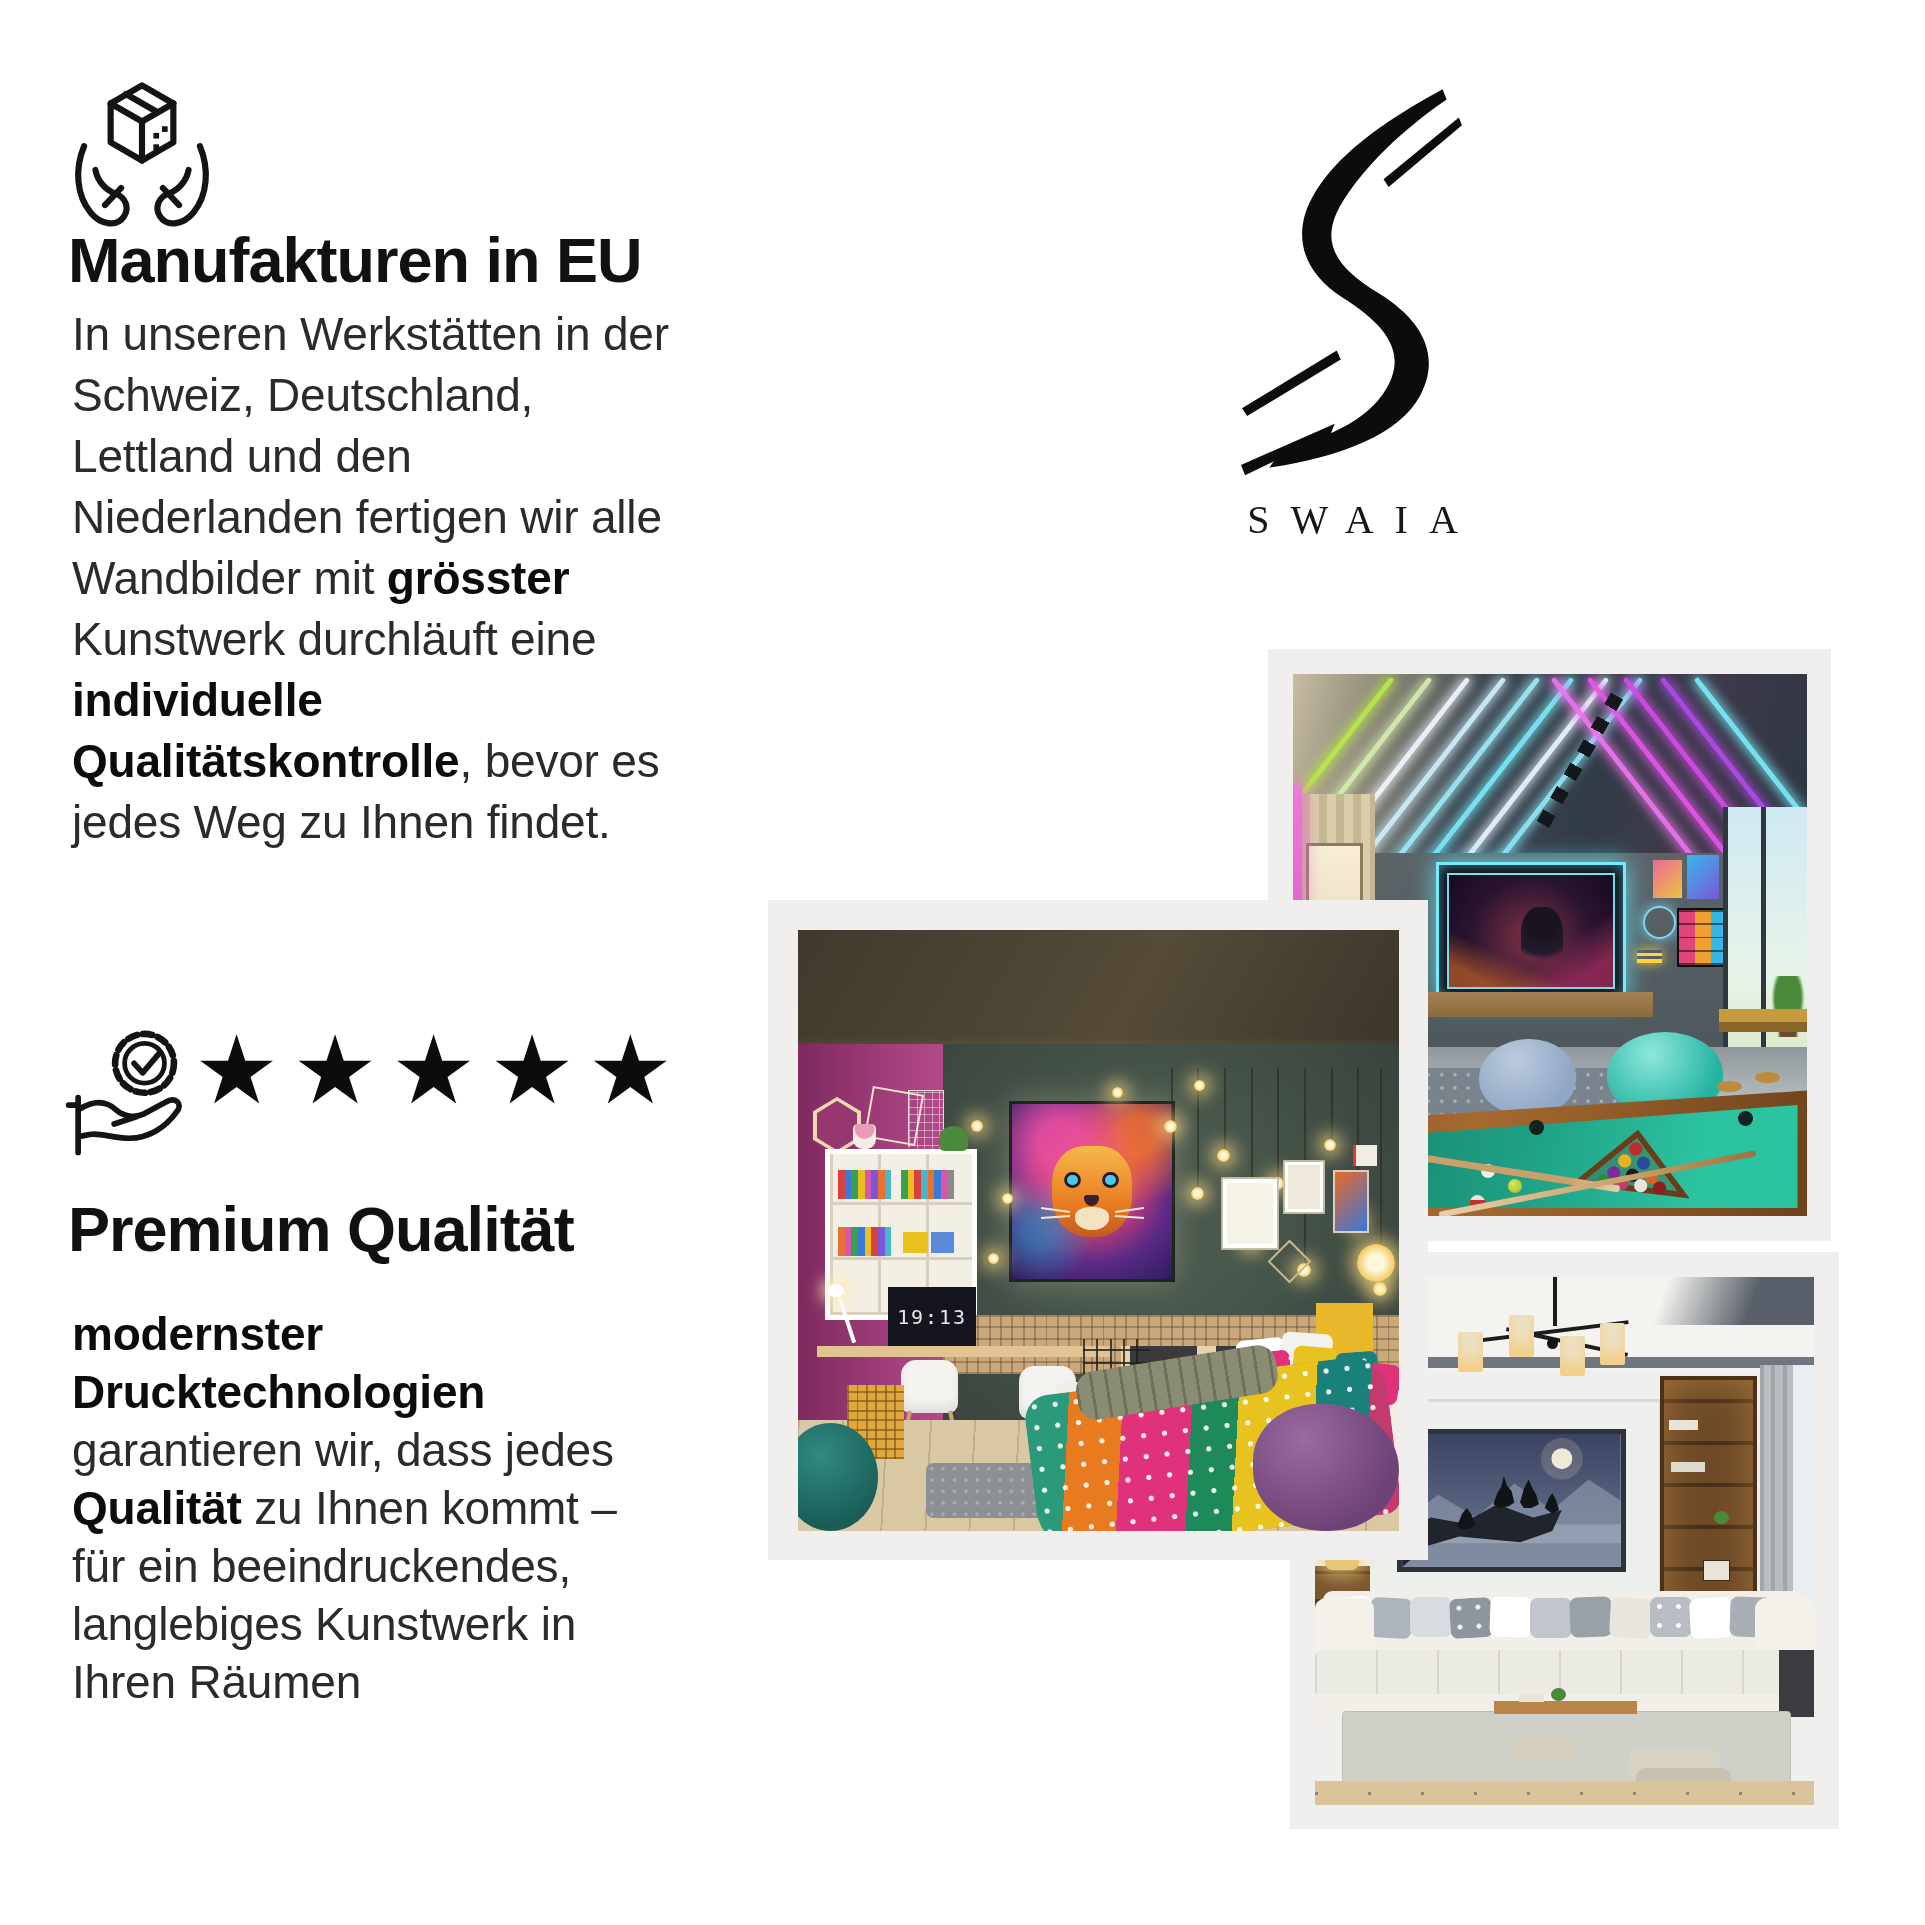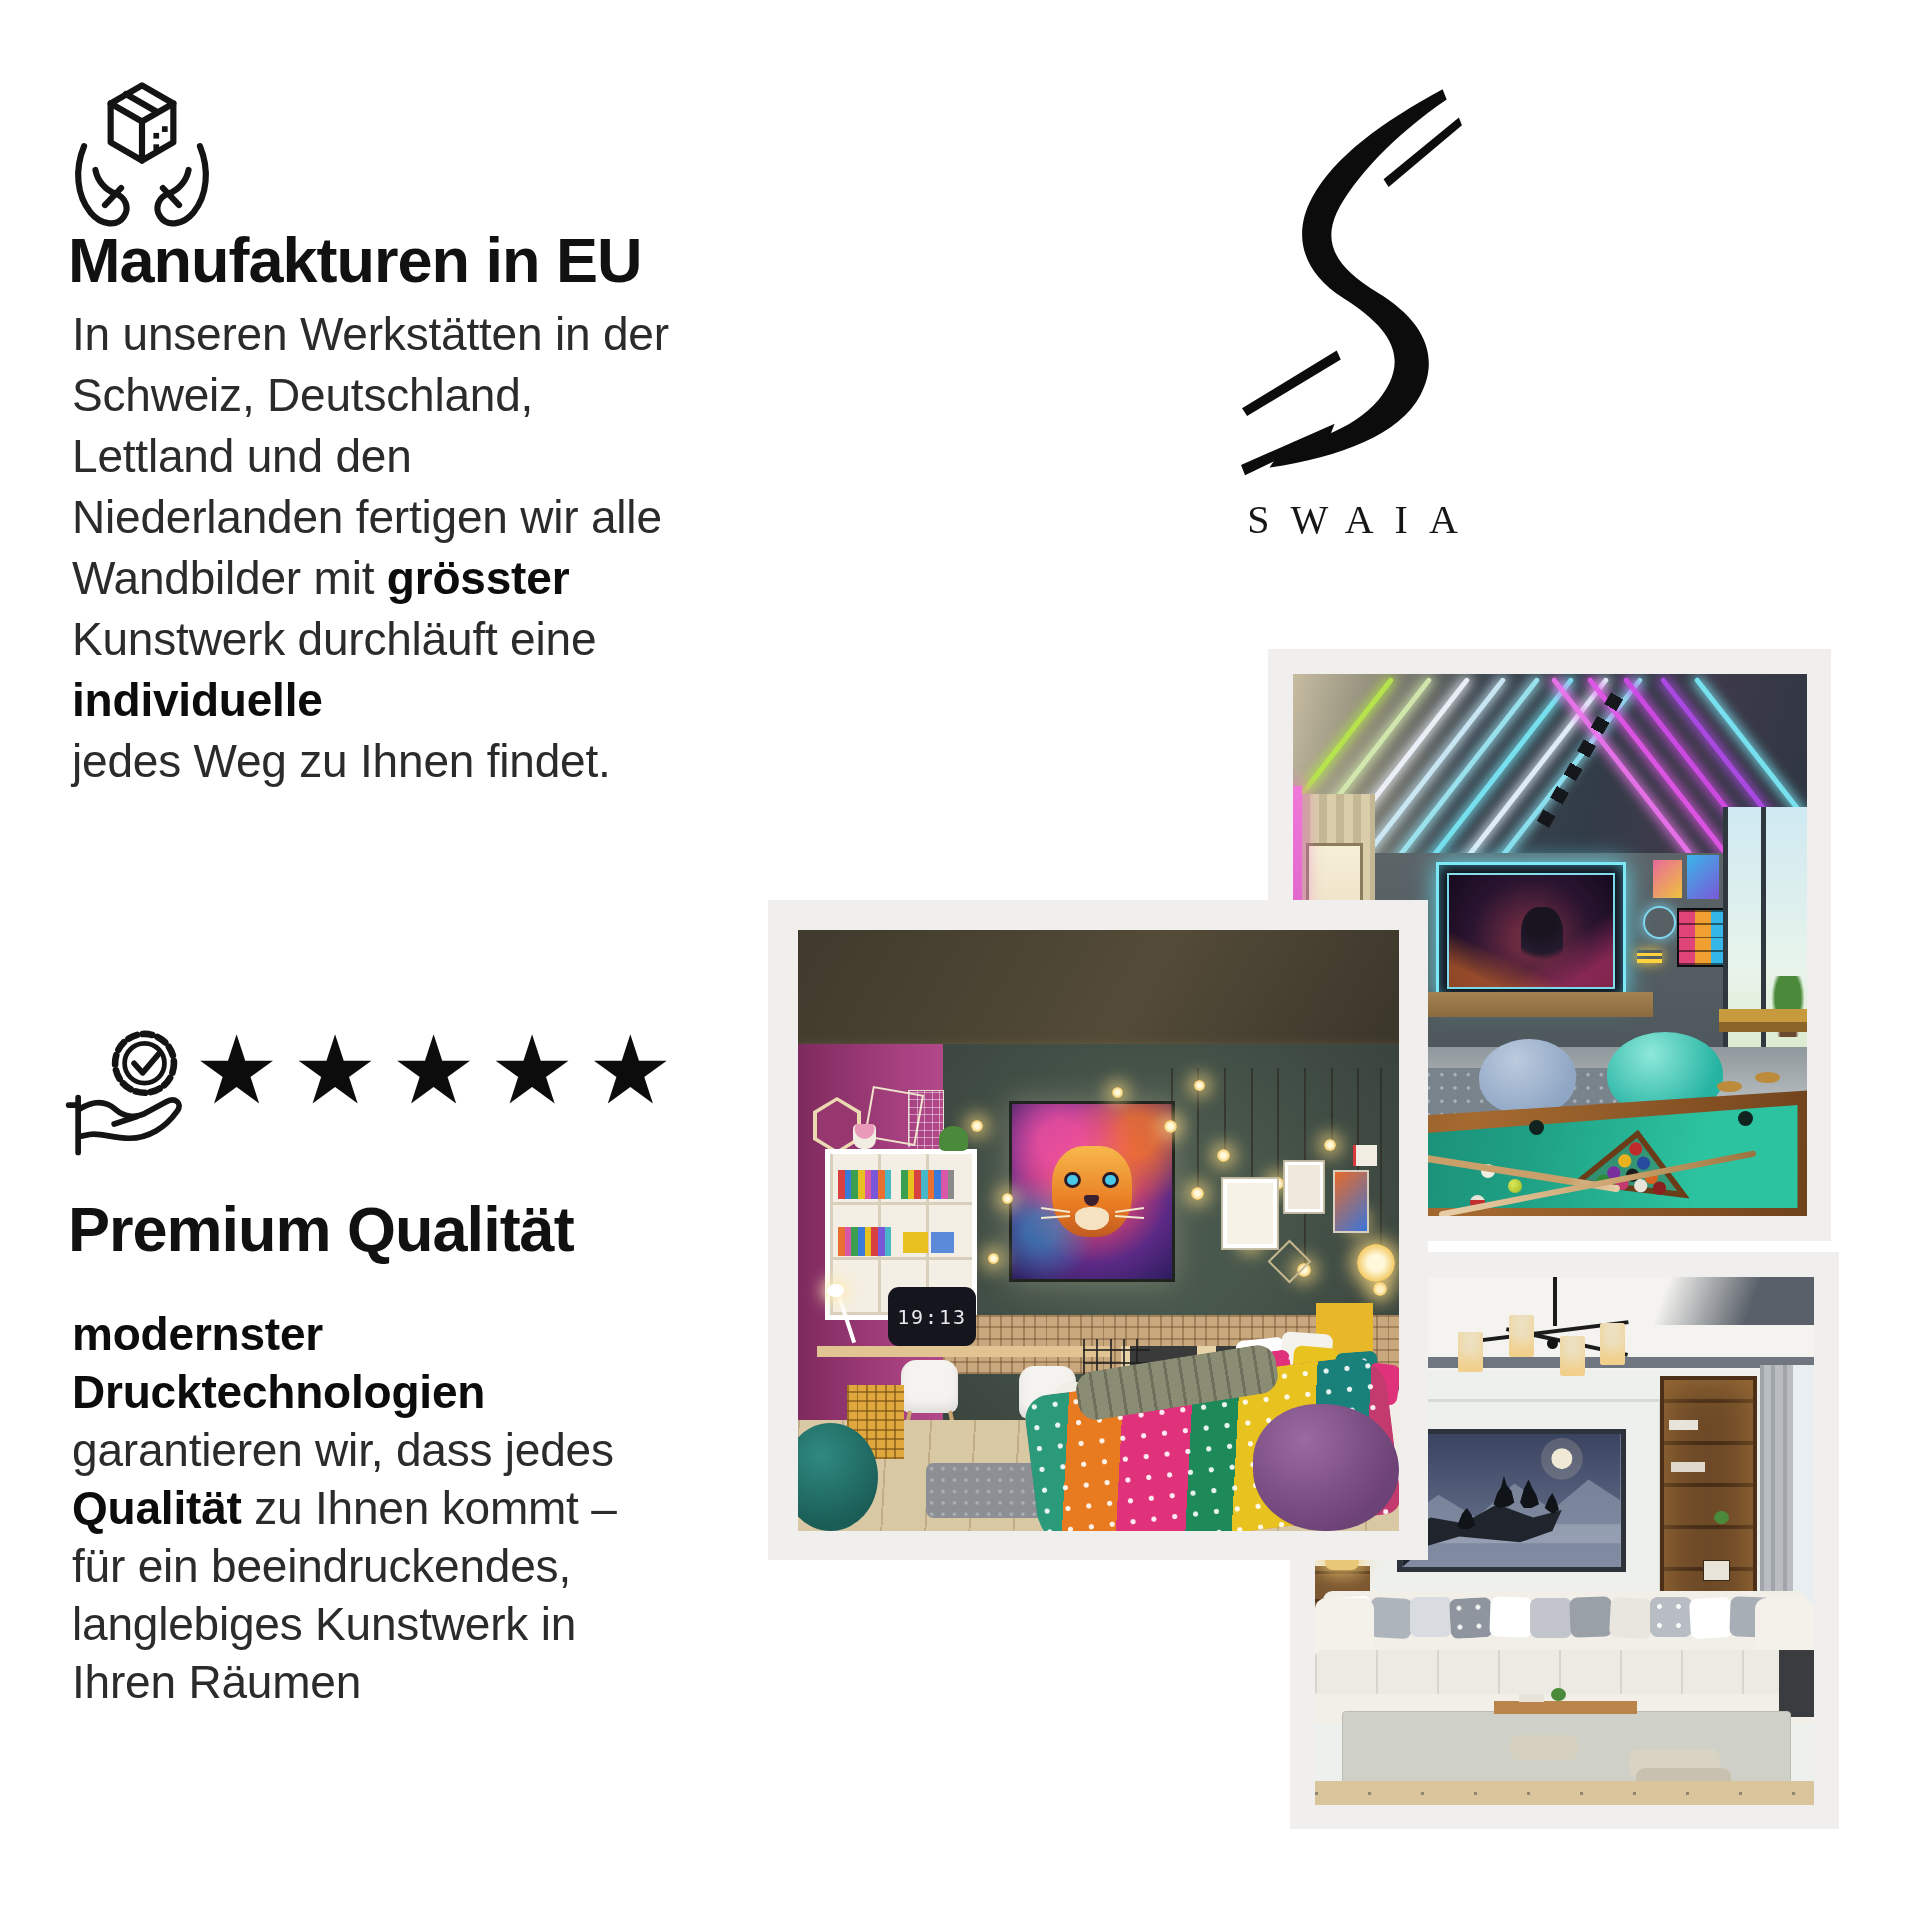--- a/index.html
+++ b/index.html
@@ -62,20 +62,21 @@
   <div class="h" style="left:68px;top:226px;">Manufakturen in EU</div>
 
   <div class="para" style="left:72px;top:304px;width:780px;">
       <div class="tline"><span>In unseren Werkstätten in der</span></div>
       <div class="tline"><span>Schweiz, Deutschland,</span></div>
       <div class="tline"><span>Lettland und den</span></div>
       <div class="tline"><span>Niederlanden fertigen wir alle</span></div>
       <div class="tline"><span>Wandbilder mit </span><span class="b">grösster</span></div>
       <div class="tline"><span>Kunstwerk durchläuft eine</span></div>
       <div class="tline"><span class="b">individuelle</span></div>
+      <div class="tline"><span class="b">Qualitätskontrolle</span><span>, bevor es</span></div>
       <div class="tline"><span>jedes Weg zu Ihnen findet.</span></div>
     </div>
 
   <svg class="n" style="left:55px;top:1014px;" width="162" height="166" viewBox="0 0 170 175" fill="none" stroke="#141414" stroke-width="6" stroke-linecap="round" stroke-linejoin="round">
     <circle cx="94" cy="52" r="31" stroke-dasharray="10 6" stroke-width="7"></circle>
     <circle cx="94" cy="52" r="21" stroke-width="5"></circle>
     <path d="M83 52 L92 62 L109 42"></path>
     <path d="M14 96 L24 96 M24 88 L24 146"></path>
     <path d="M26 100 C42 90 54 92 64 101 C72 108 84 110 94 105 L116 93 C126 87 135 94 128 103 C116 120 98 131 78 131 C60 131 48 125 36 127 L26 129"></path>
     <path d="M62 116 L86 108"></path>
@@ -414,21 +415,21 @@
            background:radial-gradient(circle at 50% 20%,#e89ab8 0 40%,#f2ede2 45%);"></div>
 
       <div class="n" style="left:145px;top:385px;width:457px;height:59px;background:#c8a87c;
            background-image:repeating-linear-gradient(0deg,rgba(90,60,30,.35) 0 1.9px,transparent 1.9px 11.4px),
                             repeating-linear-gradient(90deg,rgba(90,60,30,.35) 0 1.9px,transparent 1.9px 11.4px);"></div>
       <div class="n" style="left:518px;top:373px;width:57px;height:80px;background:#e8b82a;"></div>
 
       <div class="n" style="left:19px;top:416px;width:295px;height:11.4px;background:#e2c493;box-shadow:0 38px 0 -34px #d8ba88;"></div>
       <div class="n" style="left:323px;top:416px;width:171px;height:32px;background:#e8d4a8;
            background-image:linear-gradient(90deg,transparent 0 9.5px,#3a3a3a 9.5px 76px,transparent 76px 95px,#3a3a3a 95px 162px,transparent 162px);"></div>
-      <div class="n" style="left:90px;top:357px;width:88px;height:59px;border-radius:11px;background:#15151d;
+      <div class="n" style="left:90px;top:357px;width:88px;height:59px;border-radius:0;background:#15151d;
            display:flex;align-items:center;justify-content:center;">
         <span style="color:#e8e8ec;font-family:'DejaVu Sans Mono',monospace;font-size:20px;letter-spacing:1.9px;">19:13</span>
       </div>
       <div class="n" style="left:46px;top:361px;width:3.8px;height:53px;background:#fff;transform:rotate(-18deg);"></div>
       <div class="n" style="left:28.5px;top:354px;width:17px;height:13.3px;border-radius:50%;background:#ffffff;
            box-shadow:0 0 15px 5.7px rgba(255,235,180,.85);"></div>
 
       <div class="n" style="left:103px;top:430px;width:57px;height:53px;border-radius:15px 15px 9.5px 9.5px;background:#f4f3ef;box-shadow:inset 0 -7.6px 9.5px rgba(0,0,0,.08);"></div>
       <div class="chair-leg" style="left:110px;top:481px;transform:rotate(12deg);"></div>
       <div class="chair-leg" style="left:150px;top:481px;transform:rotate(-12deg);"></div>

